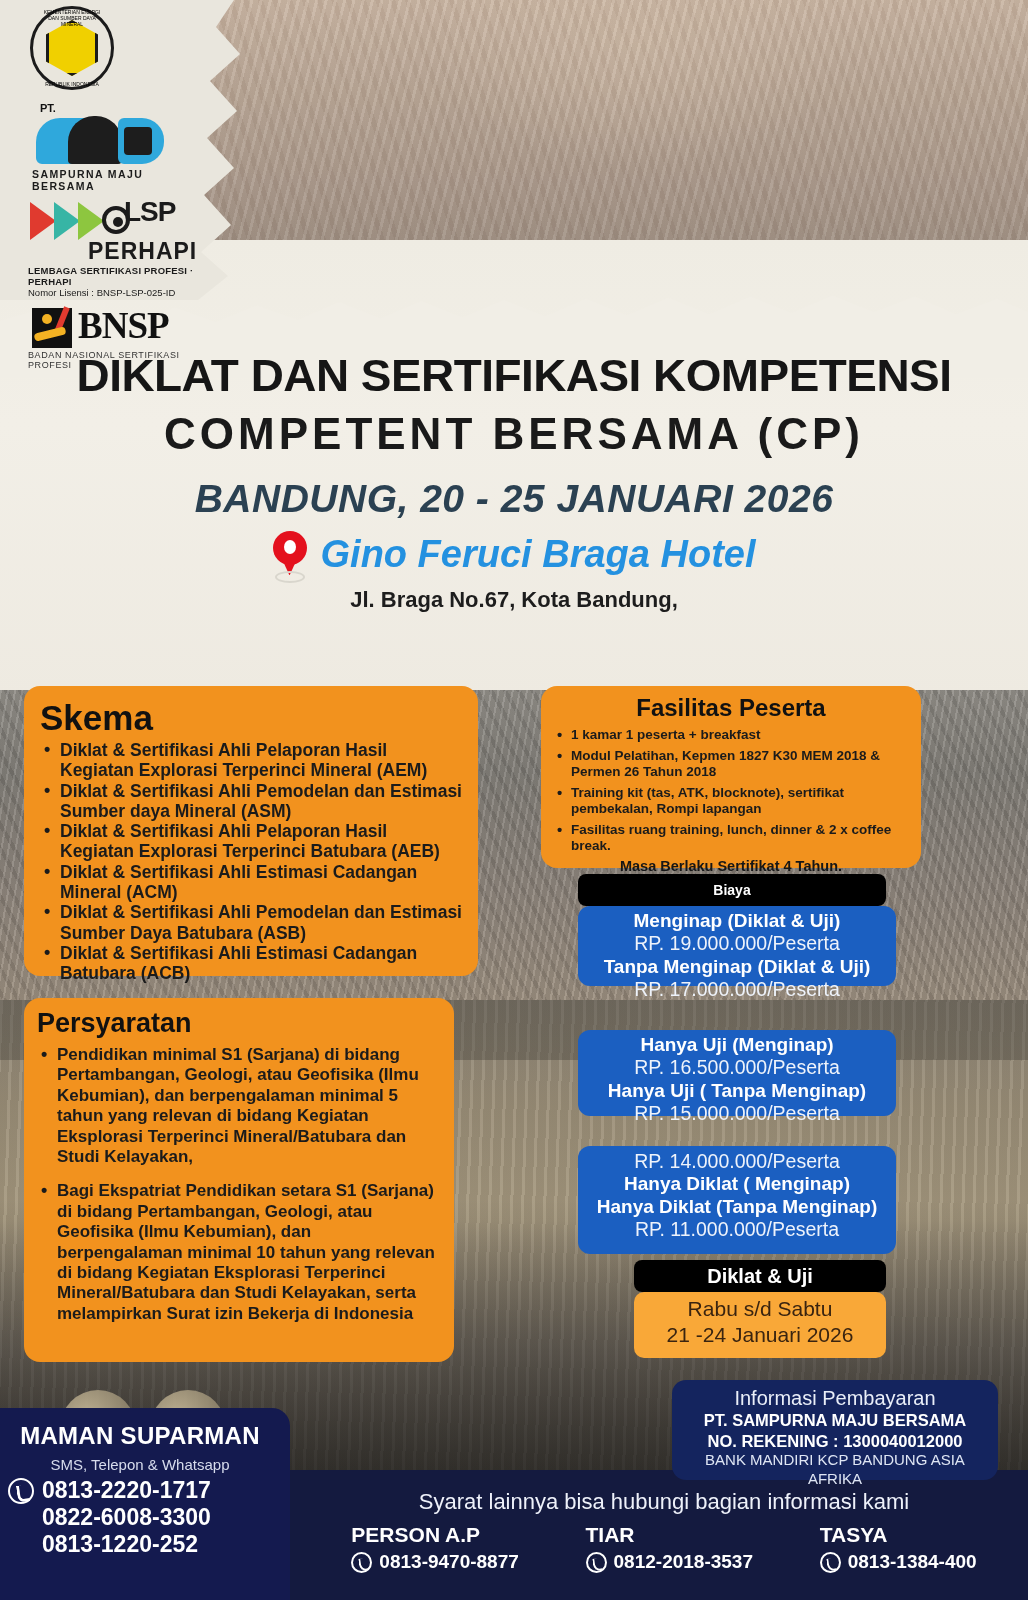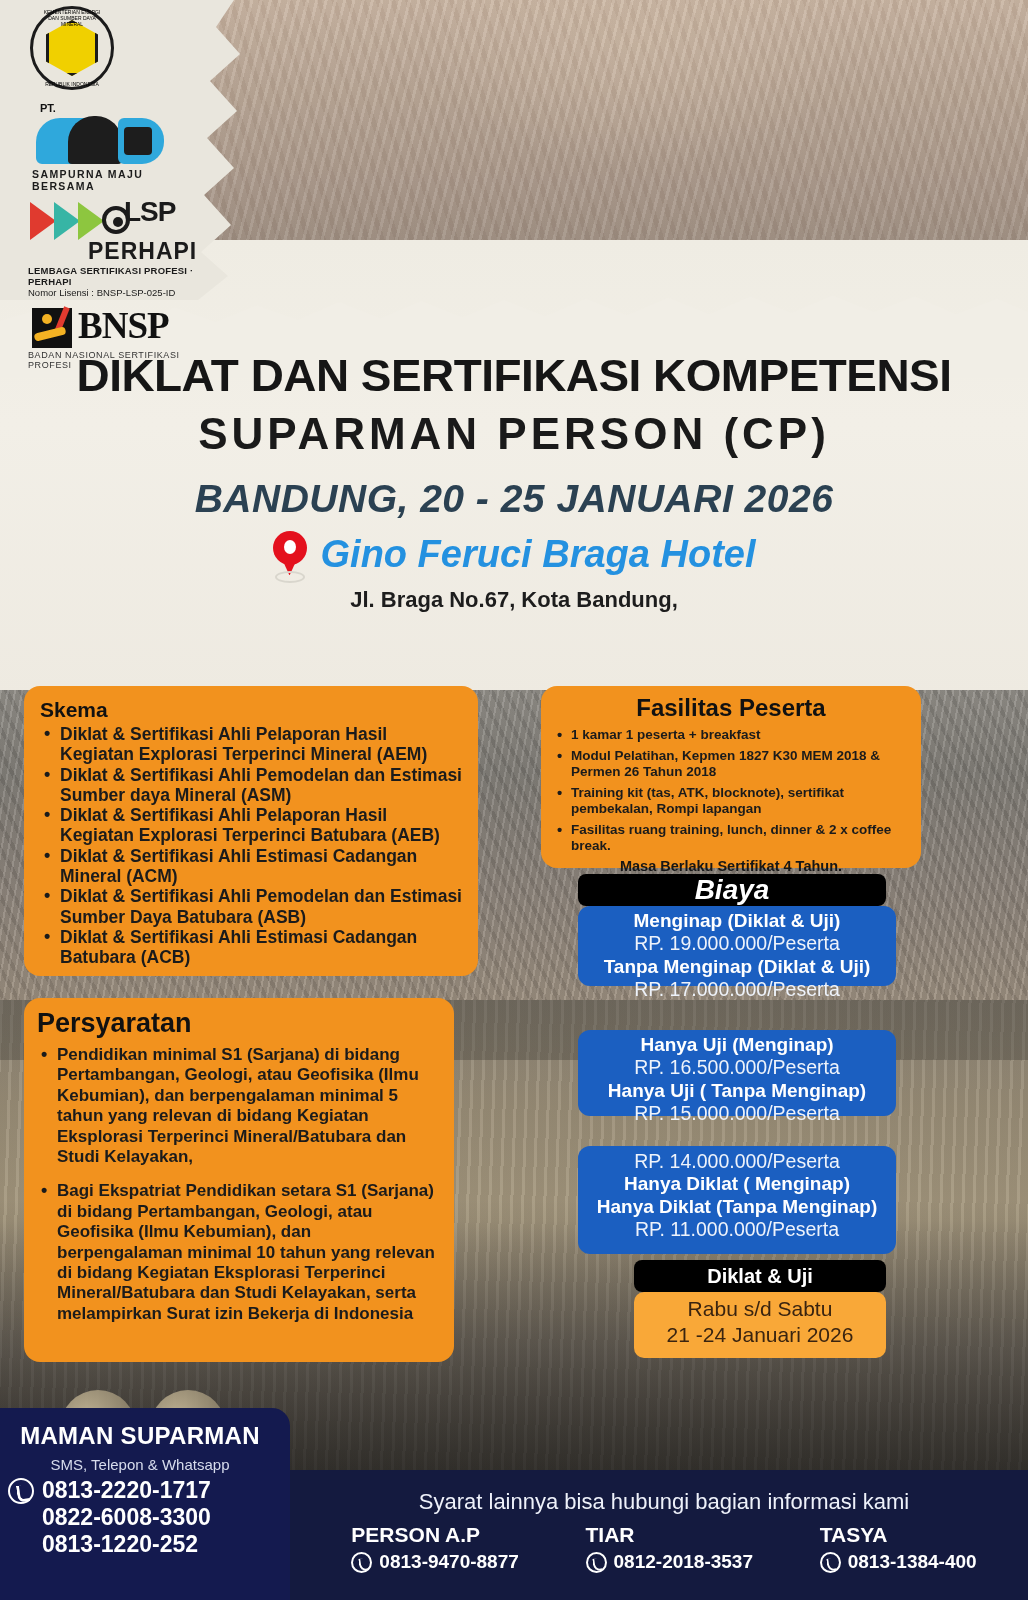--- a/index.html
+++ b/index.html
@@ -173,31 +173,31 @@
   ul.bullets{ list-style:none; margin-top:2px; }
   ul.bullets li{
     position:relative; padding-left:20px; color:#1b1b1b; font-weight:bold;
     margin-bottom:1px;
   }
   ul.bullets li:before{
     content:"\2022"; position:absolute; left:4px; top:-1px; font-size:18px;
   }
 
   #skema{ left:24px; top:686px; width:454px; height:290px; padding:12px 16px 10px 16px; }
-  #skema .card-title{ margin-bottom:2px; font-size:21px;}
+  #skema .card-title{ margin-bottom:2px; font-size:35px;}
   #skema ul.bullets li{ font-size:17.5px; line-height:1.16; margin-bottom:0px;}
 
   #fasilitas{ left:541px; top:686px; width:380px; height:182px; padding:8px 14px 0 14px;}
   #fasilitas .card-title{ font-size:24px; margin-bottom:5px;}
   #fasilitas ul.bullets li{ font-size:13.5px; line-height:1.18; margin-bottom:5px; padding-left:16px;}
   #fasilitas ul.bullets li:before{ font-size:15px; left:2px;}
   .masa{ text-align:center; font-size:14.5px; font-weight:bold; color:#161616; margin-top:2px;}
 
   #biaya-head{ left:578px; top:874px; width:308px; height:32px; border-radius:8px;}
-  #biaya-head .t{ color:#fff; font-size:28px; font-weight:bold; text-align:center; line-height:32px;font-style:italic;}
+  #biaya-head .t{ color:#fff; font-size:14px; font-weight:bold; text-align:center; line-height:32px;}
 
   #biaya1{ left:578px; top:906px; width:318px; height:80px; border-radius:12px; padding:4px 6px;}
   #biaya2{ left:578px; top:1030px; width:318px; height:86px; border-radius:12px; padding:4px 6px;}
   #biaya3{ left:578px; top:1146px; width:318px; height:108px; border-radius:12px; padding:4px 6px;}
   .price-b{ text-align:center; color:#fff; font-size:19px; font-weight:bold; line-height:1.18;}
   .price-l{ text-align:center; color:#eef3fb; font-size:19.5px; line-height:1.2;}
 
   #diklatuji-head{ left:634px; top:1260px; width:252px; height:32px; border-radius:8px;}
   #diklatuji-head .t{ color:#fff; font-size:20px; font-weight:bold; text-align:center; line-height:32px;}
   #diklatuji{ left:634px; top:1292px; width:252px; height:66px; border-radius:10px; padding:4px;}
@@ -293,21 +293,21 @@
         <div class="bnsp-fig"></div>
         <div class="bnsp-arm"></div>
         <div class="bnsp-word">BNSP</div>
       </div>
       <div class="bnsp-sub">BADAN NASIONAL SERTIFIKASI PROFESI</div>
     </div>
   </div>
 
   <div class="headline">
     <div class="h1">DIKLAT DAN SERTIFIKASI KOMPETENSI</div>
-    <div class="h2">SUPARMAN PERSON (CP)</div>
+    <div class="h2">COMPETENT BERSAMA (CP)</div>
     <div class="h3">BANDUNG, 20 - 25 JANUARI 2026</div>
     <div class="venue-row">
       <div class="pin">
         <div class="head"></div>
           <div class="tail"></div>
           <div class="hole"></div>
           <div class="shadow"></div>
       </div>
       <div class="h4">Gino Feruci Braga Hotel</div>
     </div>
@@ -371,20 +371,26 @@
   </div>
 
   <div class="card orange" id="persyaratan">
     <div class="card-title">Persyaratan</div>
     <ul class="bullets">
       <li>Pendidikan minimal S1 (Sarjana) di bidang Pertambangan, Geologi, atau Geofisika (Ilmu Kebumian), dan berpengalaman minimal 5 tahun yang relevan di bidang Kegiatan Eksplorasi Terperinci Mineral/Batubara dan Studi Kelayakan,</li>
       <li>Bagi Ekspatriat Pendidikan setara S1 (Sarjana) di bidang Pertambangan, Geologi, atau Geofisika (Ilmu Kebumian), dan berpengalaman minimal 10 tahun yang relevan di bidang Kegiatan Eksplorasi Terperinci Mineral/Batubara dan Studi Kelayakan, serta melampirkan Surat izin Bekerja di Indonesia</li>
     </ul>
   </div>
 
+  <div class="card navy2" id="bayar">
+    <div class="l1">Informasi Pembayaran</div>
+    <div class="l2">PT. SAMPURNA MAJU BERSAMA</div>
+    <div class="l3">NO. REKENING : 1300040012000</div>
+    <div class="l4">BANK MANDIRI KCP BANDUNG ASIA AFRIKA</div>
+  </div>
 
   <div class="card navy" id="maman">
     <div class="name">MAMAN SUPARMAN</div>
     <div class="sub">SMS, Telepon &amp; Whatsapp</div>
     <div class="phone-line">
       <span class="phone-ico"></span>
       <span class="phone-num">0813-2220-1717</span>
     </div>
     <div class="phone-num indent">0822-6008-3300</div>
     <div class="phone-num indent">0813-1220-252</div>

